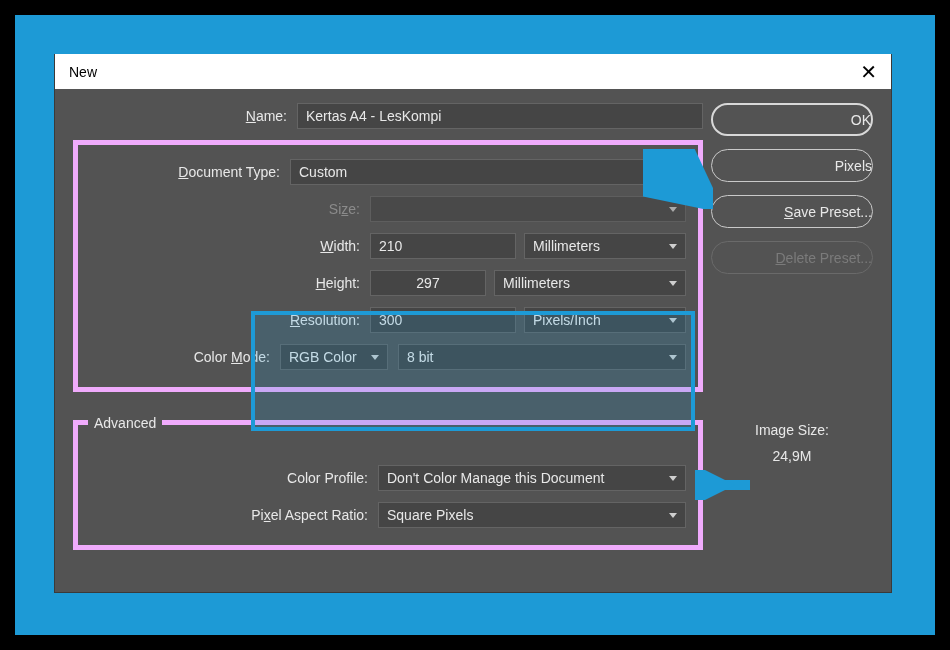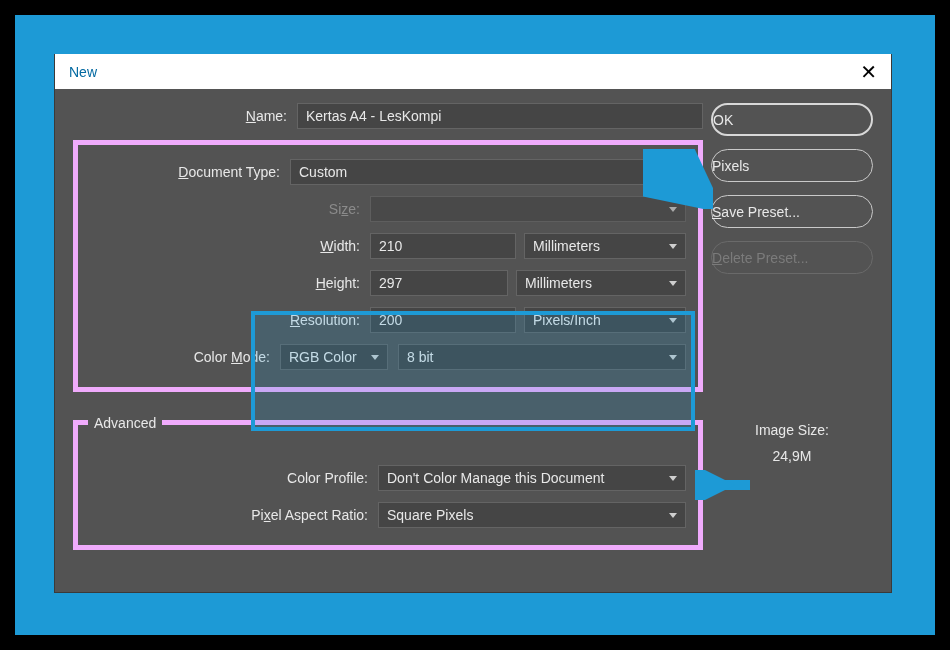--- a/index.html
+++ b/index.html
@@ -1,20 +1,20 @@
 <!DOCTYPE html>
 <html><head>
 <meta charset="utf-8">
 <style>
   * { box-sizing: border-box; margin: 0; padding: 0; font-family: Arial, sans-serif; }
   body { width: 950px; height: 650px; background: #000; overflow: hidden; position: relative; }
   .outer-frame { position: absolute; inset: 15px; background: #1d9ad6; }
   .dialog { position: absolute; left: 54px; top: 54px; width: 838px; height: 539px; background: #535353; border: 1px solid #3a3a3a; border-top: none; }
   .titlebar { height: 35px; background: #fff; display: flex; align-items: center; padding: 0 14px; justify-content: space-between; }
-  .titlebar .title { font-size: 14px; color: #0369a1; }
+  .titlebar .title { font-size: 14px; color: #000000; }
   .close-x { font-size: 20px; color: #000; cursor: pointer; font-weight: 300; line-height: 1; }
 
   .body { position: relative; padding: 14px 18px; color: #e8e8e8; font-size: 14px; }
 
   .row { display: flex; align-items: center; margin-bottom: 11px; }
   .lbl { text-align: right; padding-right: 10px; color: #e8e8e8; font-size: 14px; }
   .u { text-decoration: underline; }
 
   .input, .select {
     background: #454545; border: 1px solid #646464; color: #e8e8e8;
@@ -29,21 +29,21 @@
 
   .groupbox { border: 5px solid #f0abfc; position: relative; margin-top: 6px; padding: 14px 0 6px 0; }
   .groupbox.advanced { padding-top: 40px; }
   .legend { position: absolute; top: -10px; left: 10px; background: #535353; padding: 0 6px; font-size: 14px; color: #e8e8e8; }
 
   .hlbox { position: absolute; border: 4px solid #1d9ad6; pointer-events: none; }
   .hl-dims { left: 196px; top: 222px; width: 444px; height: 120px; }
   .hl-dims-fill { position: absolute; inset: 0; background: rgba(29,154,214,0.18); }
 
   .right-col { position: absolute; right: 18px; top: 14px; width: 162px; display: flex; flex-direction: column; gap: 13px; align-items: stretch; }
-  .btn { height: 33px; border: 1px solid #c9c9c9; border-radius: 22px; background: transparent; color: #e8e8e8; font-size: 14px; display: flex; align-items: center; justify-content: flex-start; cursor: pointer; }
+  .btn { height: 33px; border: 1px solid #c9c9c9; border-radius: 22px; background: transparent; color: #e8e8e8; font-size: 14px; display: flex; align-items: center; justify-content: flex-end; cursor: pointer; }
   .btn.ok { border: 2px solid #d8d8d8; font-weight: 400; }
   .btn.disabled { color: #7b7b7b; border-color: #6a6a6a; cursor: default; }
 
   .image-size { position: absolute; right: 18px; bottom: 100px; text-align: center; color: #e8e8e8; font-size: 14px; width: 162px; }
   .image-size .val { margin-top: 10px; }
 
   .swatch { width: 20px; height: 20px; background: #fff; border: 1px solid #2a2a2a; display: inline-block; cursor: pointer; }
 
   .arrow { position: absolute; pointer-events: none; }
   .arrow.ok-arrow { left: 588px; top: 60px; width: 70px; height: 60px; }
@@ -108,36 +108,36 @@
           <div class="select" style="flex:1;">
             <span>Millimeters</span>
             <span class="chev"></span>
           </div>
         </div>
 
         <div class="row" style="padding:0 12px 0 0;">
           <div class="lbl" style="width:292px;">
             <span><span class="u">H</span>eight:</span>
           </div>
-          <div class="input" style="width:138px;">
+          <div class="input" style="width:116px;justify-content:center;">
             <span>297</span>
           </div>
           <div style="width:8px;"></div>
           <div class="select" style="flex:1;">
             <span>Millimeters</span>
             <span class="chev"></span>
           </div>
         </div>
 
         <div class="row" style="padding:0 12px 0 0;">
           <div class="lbl" style="width:292px;">
             <span><span class="u">R</span>esolution:</span>
           </div>
           <div class="input" style="width:146px;">
-            <span>200</span>
+            <span>300</span>
           </div>
           <div style="width:8px;"></div>
           <div class="select" style="flex:1;">
             <span>Pixels/Inch</span>
             <span class="chev"></span>
           </div>
         </div>
 
         <div class="row" style="padding:0 12px 0 0;">
           <div class="lbl" style="width:202px;">

